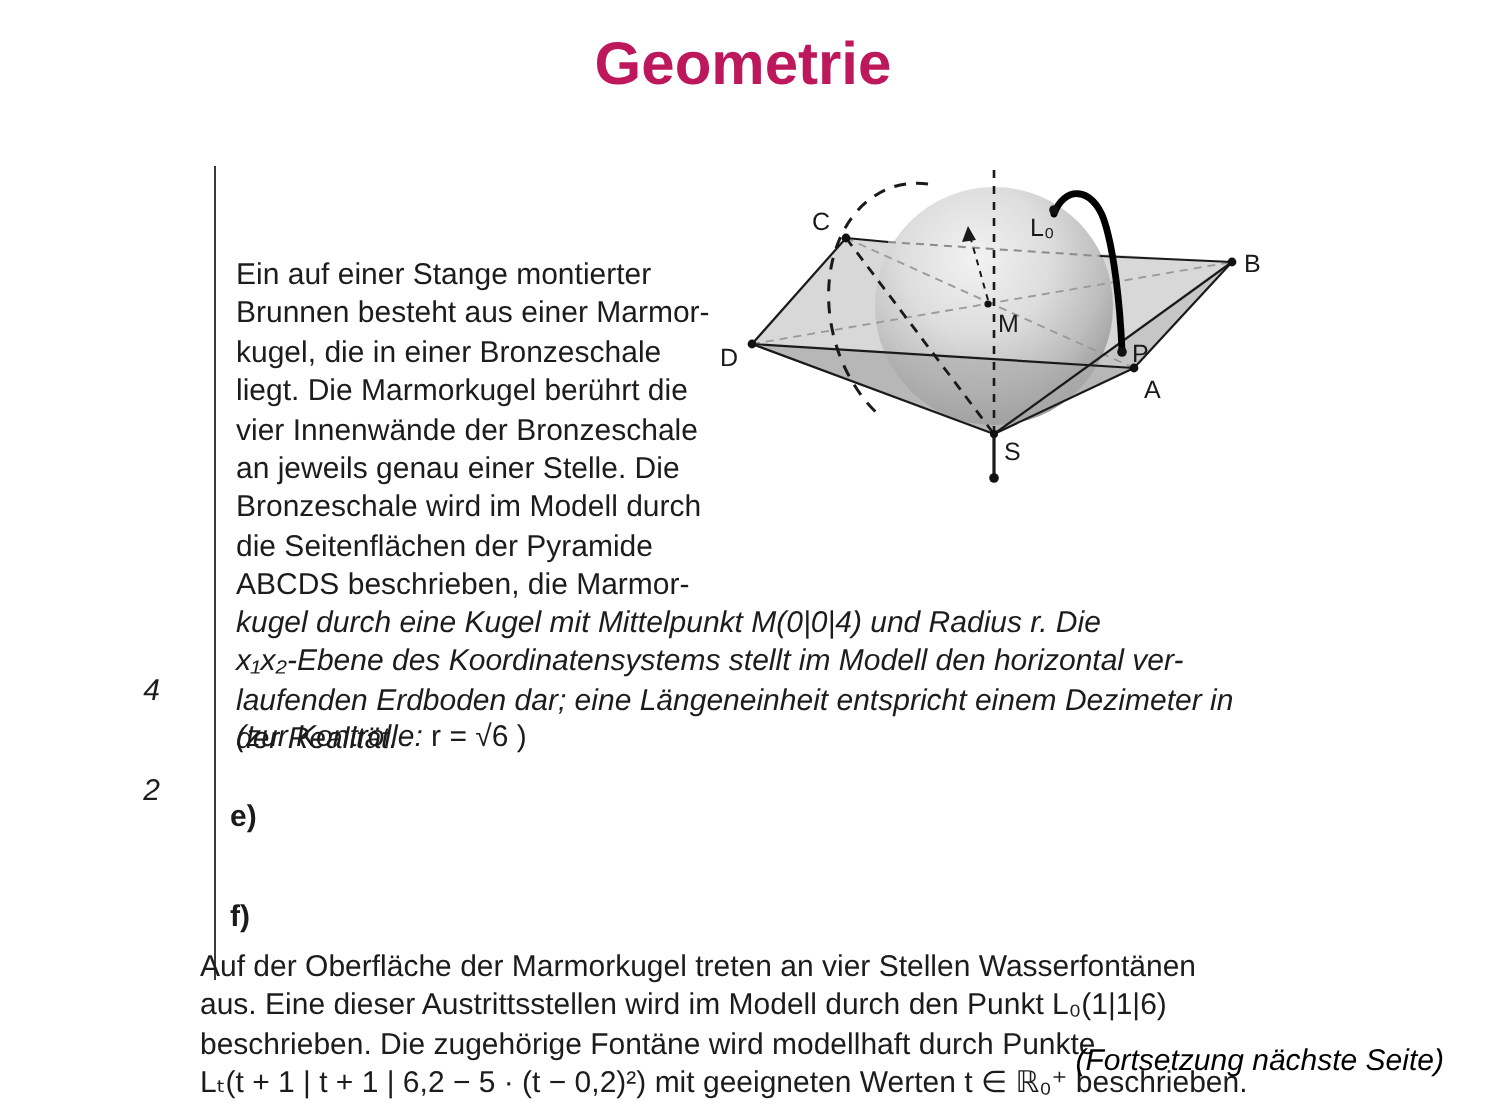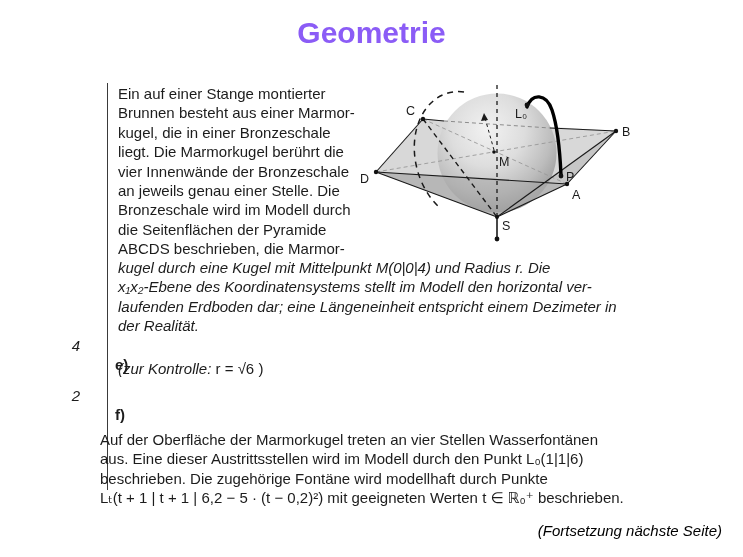--- a/index.html
+++ b/index.html
@@ -3,27 +3,27 @@
 <meta charset="utf-8">
 <style>
   html,body{margin:0;padding:0;background:#fff;}
   .page{
     position:relative; width:743px; height:557px; background:#ffffff;
     font-family:"Liberation Sans","DejaVu Sans",sans-serif;
     color:#1c1c1c; font-size:15px; line-height:19.4px; overflow:hidden;
   }
   .title{
     position:absolute; top:16px; left:0; width:743px; text-align:center;
-    font-size:30px; line-height:34px; font-weight:bold; color:#8b5cf6;
+    font-size:30px; line-height:34px; font-weight:bold; color:#be185d;
   }
   .vrule{
     position:absolute; left:107px; top:83px; width:1.4px; height:407px;
     background:#3a3a3a;
   }
-  .pre{ white-space:pre-line; }
+  .pre{ white-space:pre-line;margin-top:44px; }
   .intro-narrow{ position:absolute; left:118px; top:84px; width:256px; }
   .intro-wide{ position:absolute; left:118px; top:258px; width:552px;font-style:italic; }
   .pts{
     position:absolute; left:52px; width:28px; text-align:right;
     font-style:italic;
   }
   .pts-e{ top:336px; } .pts-f{ top:386px; }
   .task{ position:absolute; left:137px; width:540px; }
   .task-e{ top:336px; } .task-f{ top:386px; }
   .task .lbl{ position:absolute; left:-22px; font-weight:bold; }

